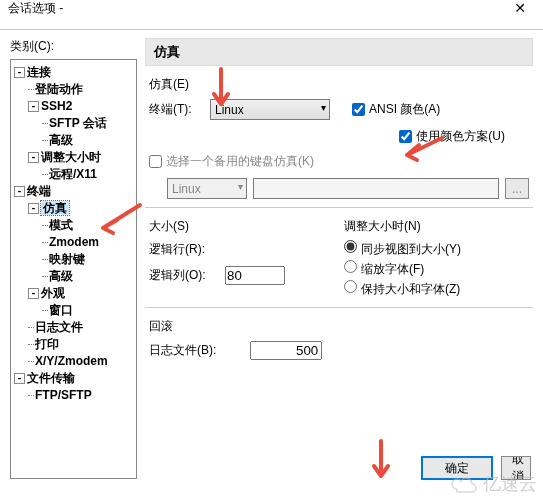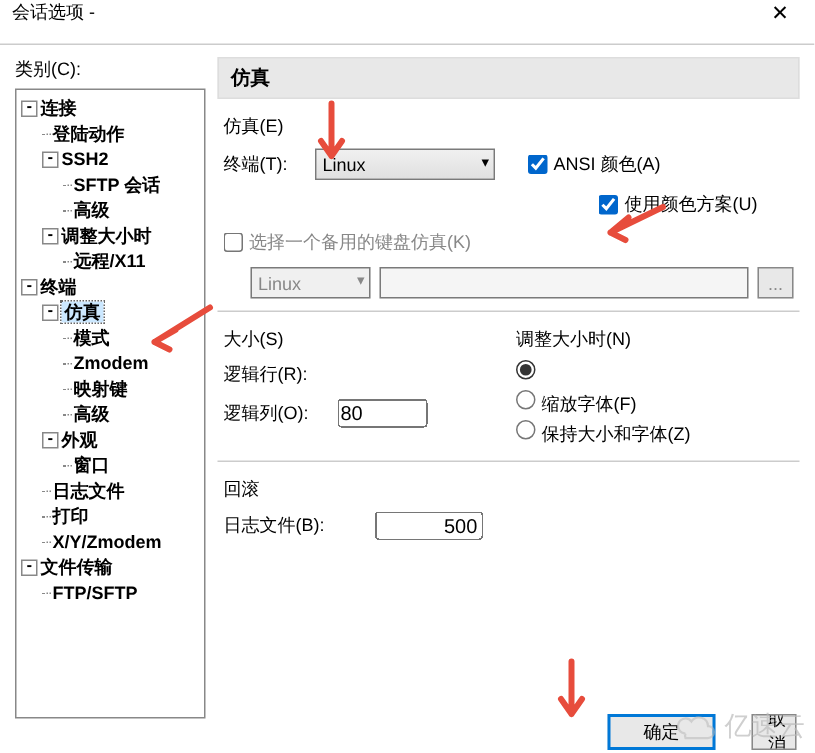--- a/index.html
+++ b/index.html
@@ -28,21 +28,21 @@
 .sel-wrap::after { content:"▾"; position:absolute; right:4px; top:3px; font-size:10px; pointer-events:none; }
 .cb { display: inline-flex; align-items: center; gap: 4px; }
 .cb input { width: 13px; height: 13px; accent-color: #0066cc; }
 .disabled { color: #888; }
 .disabled .select { background: #f0f0f0; color: #888; }
 input[type=text].txt { border: 1px solid #7a7a7a; height: 21px; padding: 1px 4px; background: #fff; }
 .browse { width: 24px; height: 21px; background: #e8e8e8; border: 1px solid #888; display:inline-flex; align-items:center; justify-content:center; }
 hr.sep { border: none; border-top: 1px solid #ccc; margin: 8px 0; }
 .radio-grp label { display: block; line-height: 20px; }
 .radio-grp input { margin-right: 4px; accent-color: #333; }
-.buttons { position: absolute; bottom: 2px; right: 2px; display: flex; gap: 24px; }
+.buttons { position: absolute; bottom: 22px; right: 2px; display: flex; gap: 8px; }
 .btn { width: 72px; height: 24px; border: 1px solid #888; background: #e8e8e8; display: inline-flex; align-items: center; justify-content: center; cursor: default; }
 .btn.default { border: 2px solid #0078d7; }
 .arrow-red { position: absolute; pointer-events:none; }
 .watermark { position: absolute; right: 6px; bottom: 6px; font-size: 18px; color: #bbb; display: flex; align-items: center; gap: 4px; opacity:0.7; }
 .watermark svg { opacity:0.8; }
 .halfcut { overflow:hidden; width:30px; }
 </style>
 </head>
 <body>
 
@@ -149,21 +149,21 @@
             <span class="lbl" style="width:70px;">逻辑行(R):</span>
           </div>
         <div class="row">
             <span class="lbl" style="width:70px;">逻辑列(O):</span>
             <input class="txt" style="width: 60px;" value="80">
           </div>
       </div>
       <div style="flex:1;">
         <div style="margin-bottom:4px;">调整大小时(N)</div>
         <div class="radio-grp">
-          <label><input type="radio" name="rs" checked="" style=""></label>
+          <label><input type="radio" name="rs" checked="" style=""><span>同步视图到大小(Y)</span></label>
           <label><input type="radio" name="rs" style=""><span>缩放字体(F)</span></label>
           <label><input type="radio" name="rs" style=""><span>保持大小和字体(Z)</span></label>
         </div>
       </div>
     </div>
 
     <hr class="sep">
 
     <div class="sect">
       <div style="margin-bottom:6px;">回滚</div>

